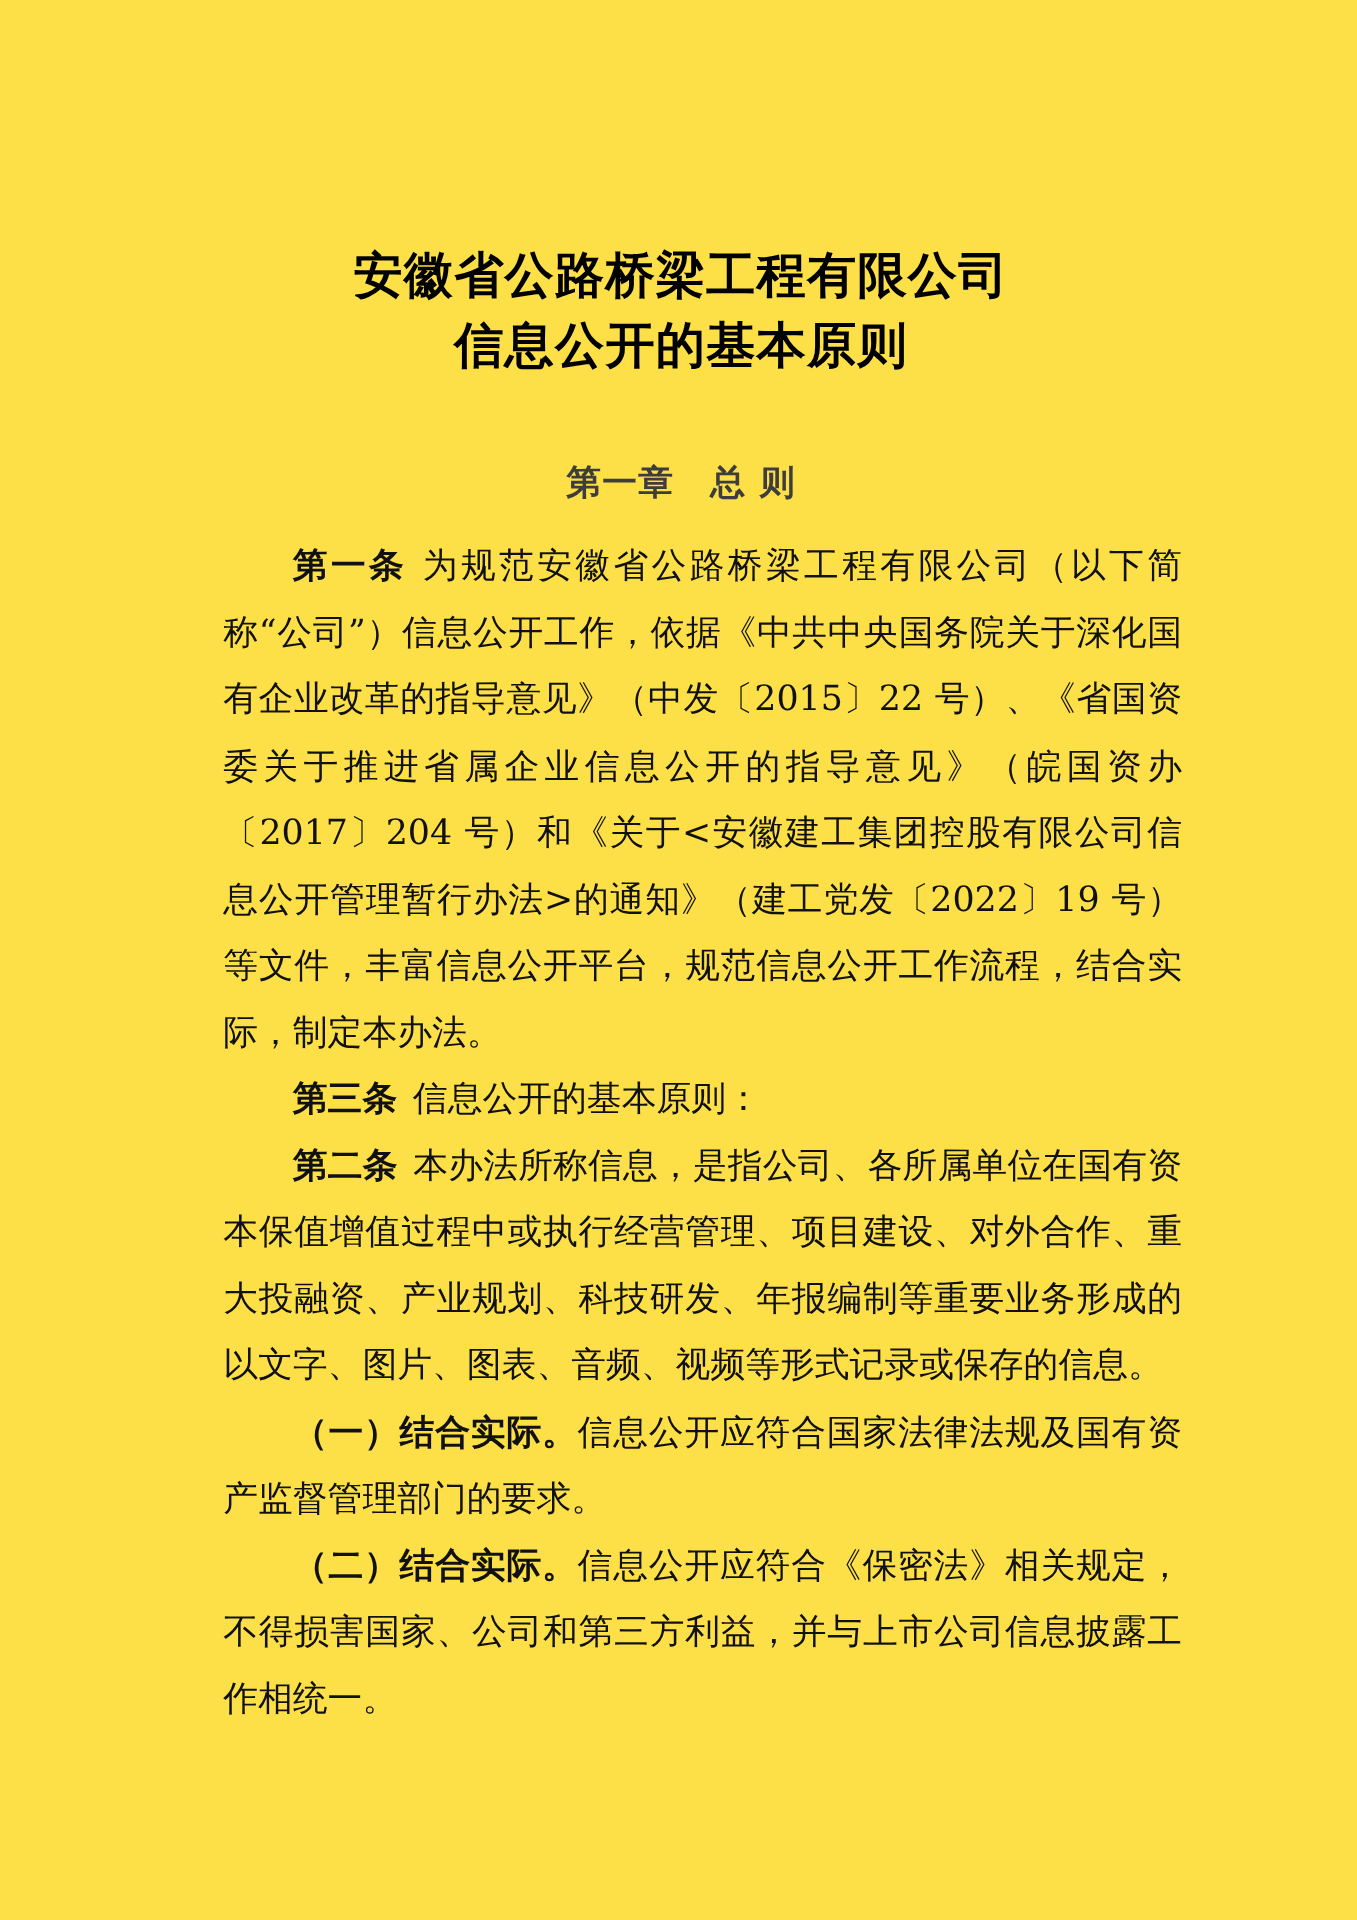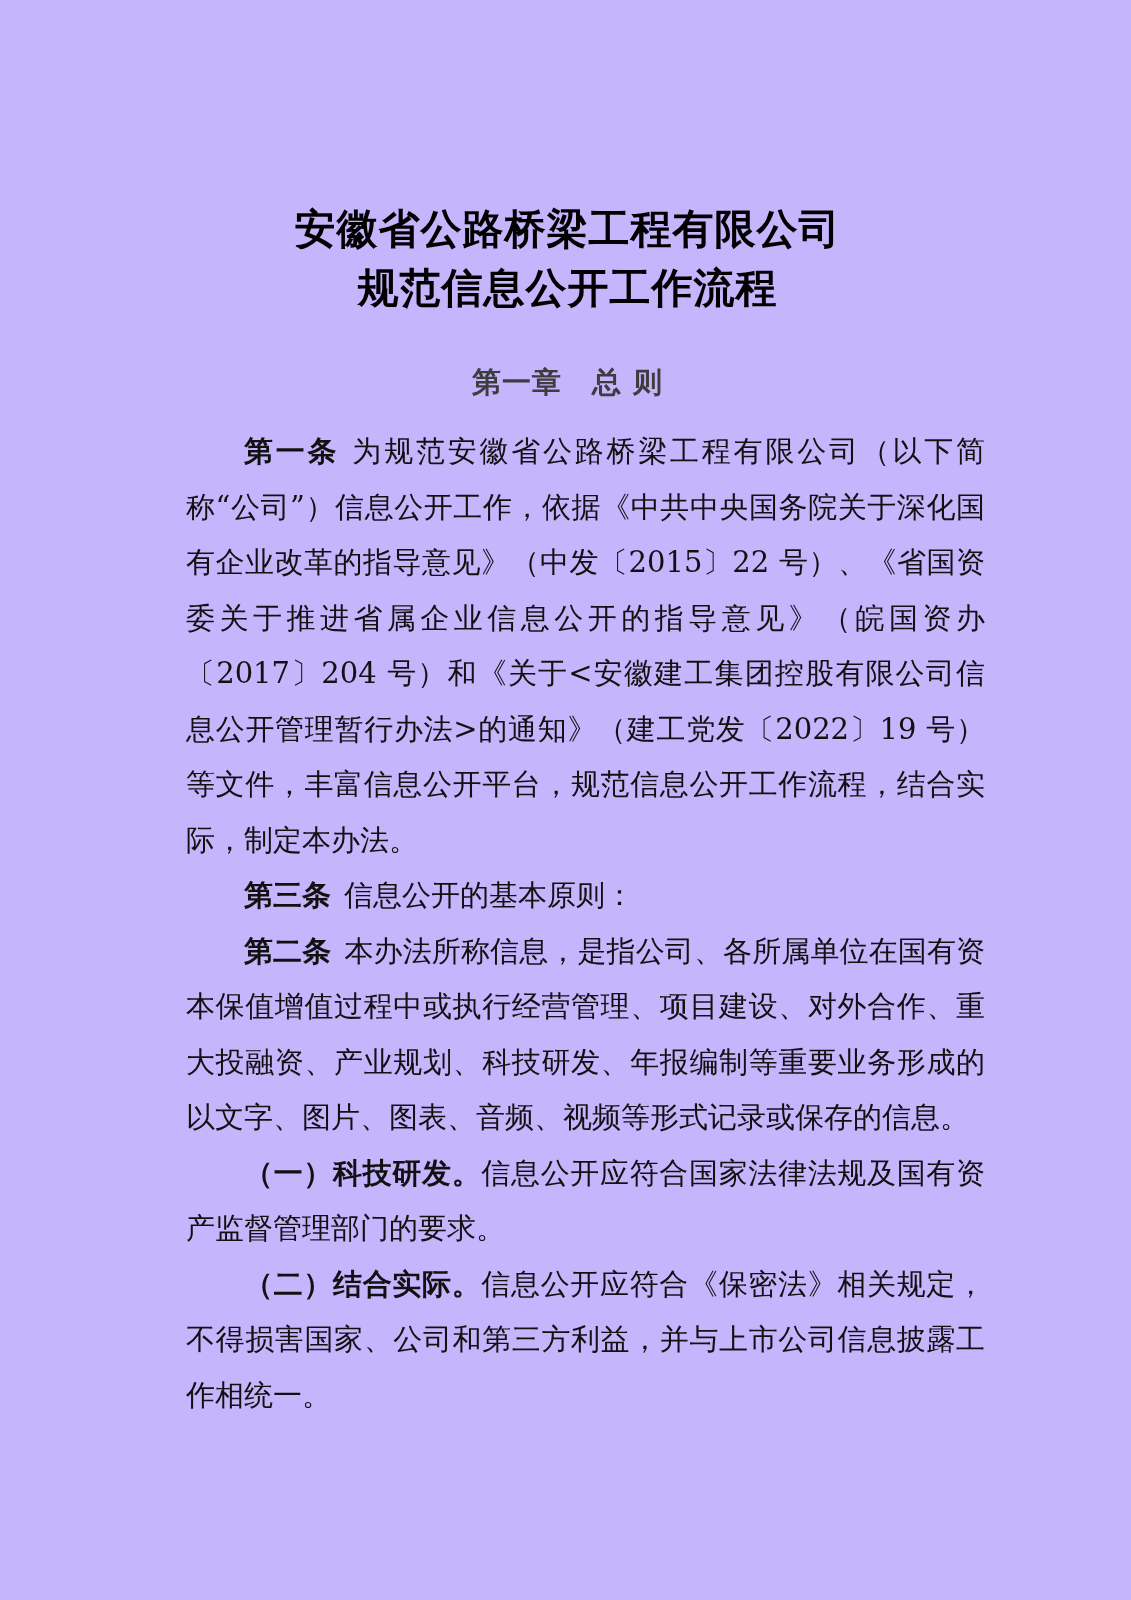--- a/index.html
+++ b/index.html
@@ -5,39 +5,39 @@
   html, body {
     margin: 0;
     padding: 0;
     background: #ffffff;
   }
   .page {
     position: relative;
     width: 1131px;
     height: 1600px;
     margin: 0 auto;
-    background: #c4b5fd;
+    background: #fde047;
     overflow: hidden;
     font-family: "DejaVu Serif", "Liberation Serif", serif;
     color: #000000;
   }
   .content {
     padding: 200px 146px 0 150px;
   }
   .doc-title {
     margin: 0;
     text-align: center;
     font-size: 41px;
     line-height: 59px;
     font-weight: bold;
     color: #000000;
     letter-spacing: 1px;
   }
   .chapter-heading {
-    margin: 44px 0 0 0;
+    margin: 64px 0 0 0;
     text-align: center;
     font-family: "DejaVu Sans", "Liberation Sans", sans-serif;
     font-size: 29px;
     line-height: 40px;
     font-weight: bold;
     color: #3d3d3d;
     letter-spacing: 1px;
   }
   .body-text {
     margin-top: 22px;
@@ -60,41 +60,41 @@
   }
 </style>
 </head>
 <body>
 
 <div class="page">
   <div class="content">
 
     <h1 class="doc-title">
       <span>安徽省公路桥梁工程有限公司</span><br>
-      <span>规范信息公开工作流程</span>
+      <span>信息公开的基本原则</span>
     </h1>
 
     <div class="chapter-heading">第一章　总 则</div>
 
     <div class="body-text">
 
       <p>
         <span class="lead lead-gap">第一条</span><span>为规范安徽省公路桥梁工程有限公司（以下简称“公司”）信息公开工作，依据《中共中央国务院关于深化国有企业改革的指导意见》（中发〔2015〕22 号）、《省国资委关于推进省属企业信息公开的指导意见》（皖国资办〔2017〕204 号）和《关于&lt;安徽建工集团控股有限公司信息公开管理暂行办法&gt;的通知》（建工党发〔2022〕19 号）等文件，丰富信息公开平台，规范信息公开工作流程，结合实际，制定本办法。</span>
       </p>
 
       <p>
         <span class="lead lead-gap">第三条</span><span>信息公开的基本原则：</span>
       </p>
 
       <p>
         <span class="lead lead-gap">第二条</span><span>本办法所称信息，是指公司、各所属单位在国有资本保值增值过程中或执行经营管理、项目建设、对外合作、重大投融资、产业规划、科技研发、年报编制等重要业务形成的以文字、图片、图表、音频、视频等形式记录或保存的信息。</span>
       </p>
 
       <p>
-        <span class="lead">（一）科技研发。</span><span>信息公开应符合国家法律法规及国有资产监督管理部门的要求。</span>
+        <span class="lead">（一）结合实际。</span><span>信息公开应符合国家法律法规及国有资产监督管理部门的要求。</span>
       </p>
 
       <p>
         <span class="lead">（二）结合实际。</span><span>信息公开应符合《保密法》相关规定，不得损害国家、公司和第三方利益，并与上市公司信息披露工作相统一。</span>
       </p>
 
     </div>
   </div>
 </div>
 

